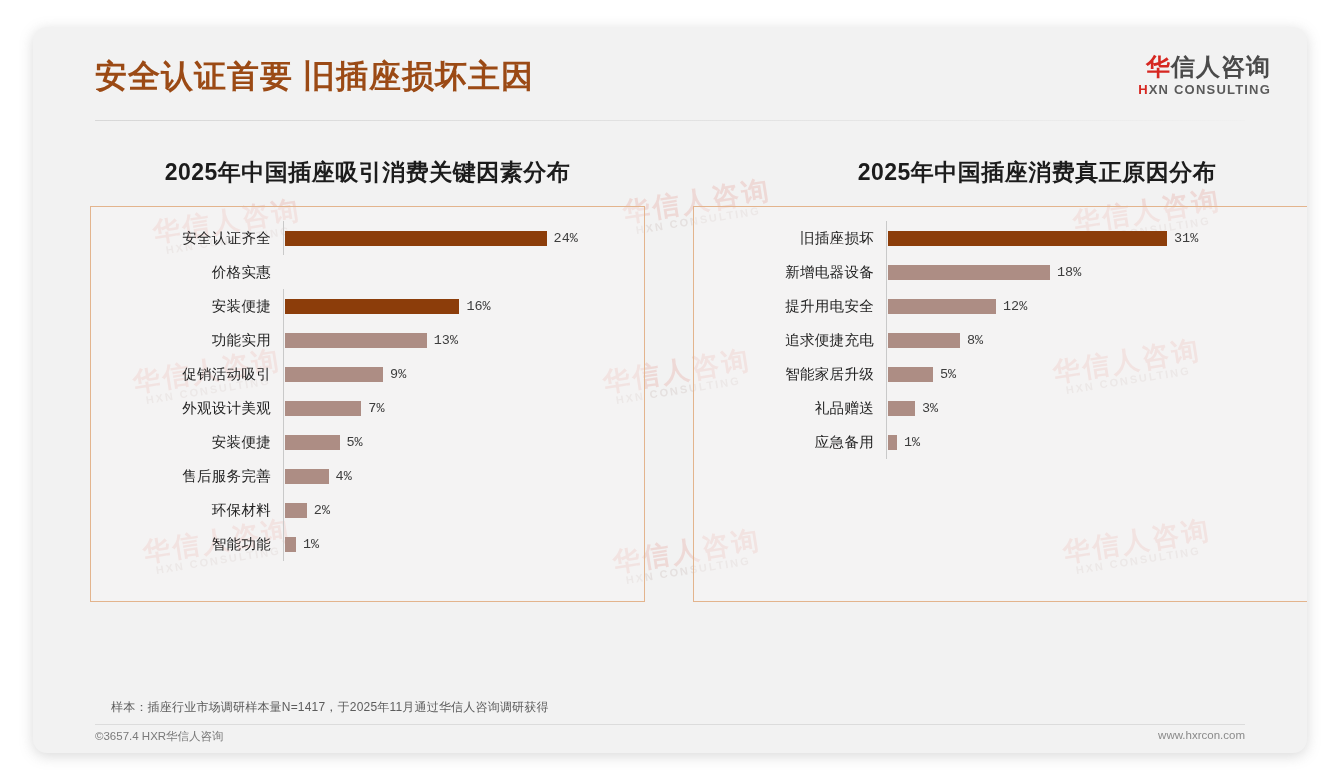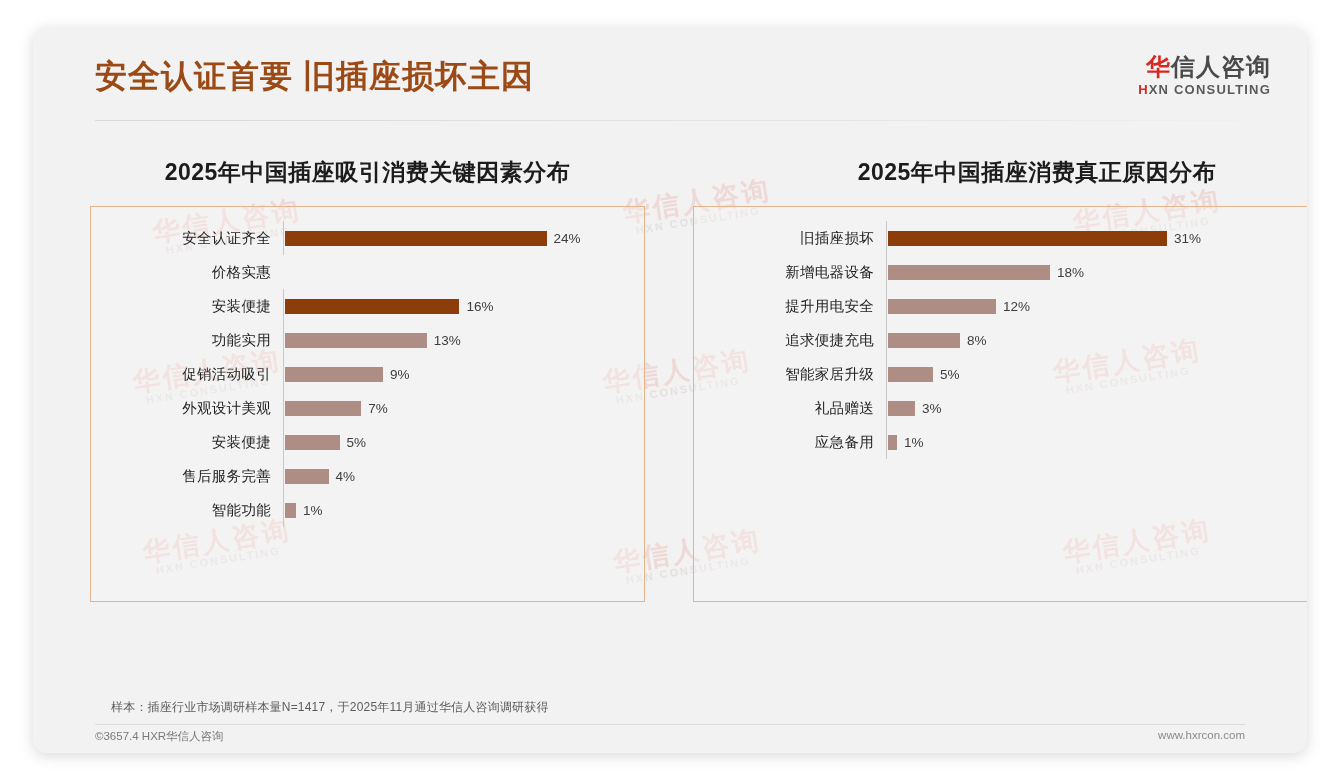--- a/index.html
+++ b/index.html
@@ -142,20 +142,21 @@
   #chart-right .bar-label { width: 180px; }
 
   .bar-track {
     position: relative;
     flex: 1;
     height: 100%;
     display: flex;
     align-items: center;
     border-left: 1px solid #c9c9c9;
     padding-left: 1px;
+    font-family: Liberation Mono, monospace;
   }
   .bar-fill {
     height: 15px;
     background: #ad8d84;
   }
   .bar-fill.highlight { background: #8c3d0a; }
   .bar-value {
     font-size: 13.5px;
     color: #3d3d3d;
     margin-left: 7px;
@@ -306,20 +307,27 @@
           </div>
         </div>
         <div class="bar-row">
           <div class="bar-label">售后服务完善</div>
           <div class="bar-track">
             <div class="bar-fill" style="width: 43.6px;"></div>
             <div class="bar-value">4%</div>
           </div>
         </div>
         <div class="bar-row">
+          <div class="bar-label">环保材料</div>
+          <div class="bar-track">
+            <div class="bar-fill" style="width: 21.8px;"></div>
+            <div class="bar-value">2%</div>
+          </div>
+        </div>
+        <div class="bar-row">
           <div class="bar-label">智能功能</div>
           <div class="bar-track">
             <div class="bar-fill" style="width: 10.9px;"></div>
             <div class="bar-value">1%</div>
           </div>
         </div>
       </div>
   </div>
 
   <div class="chart-block" id="chart-right">

